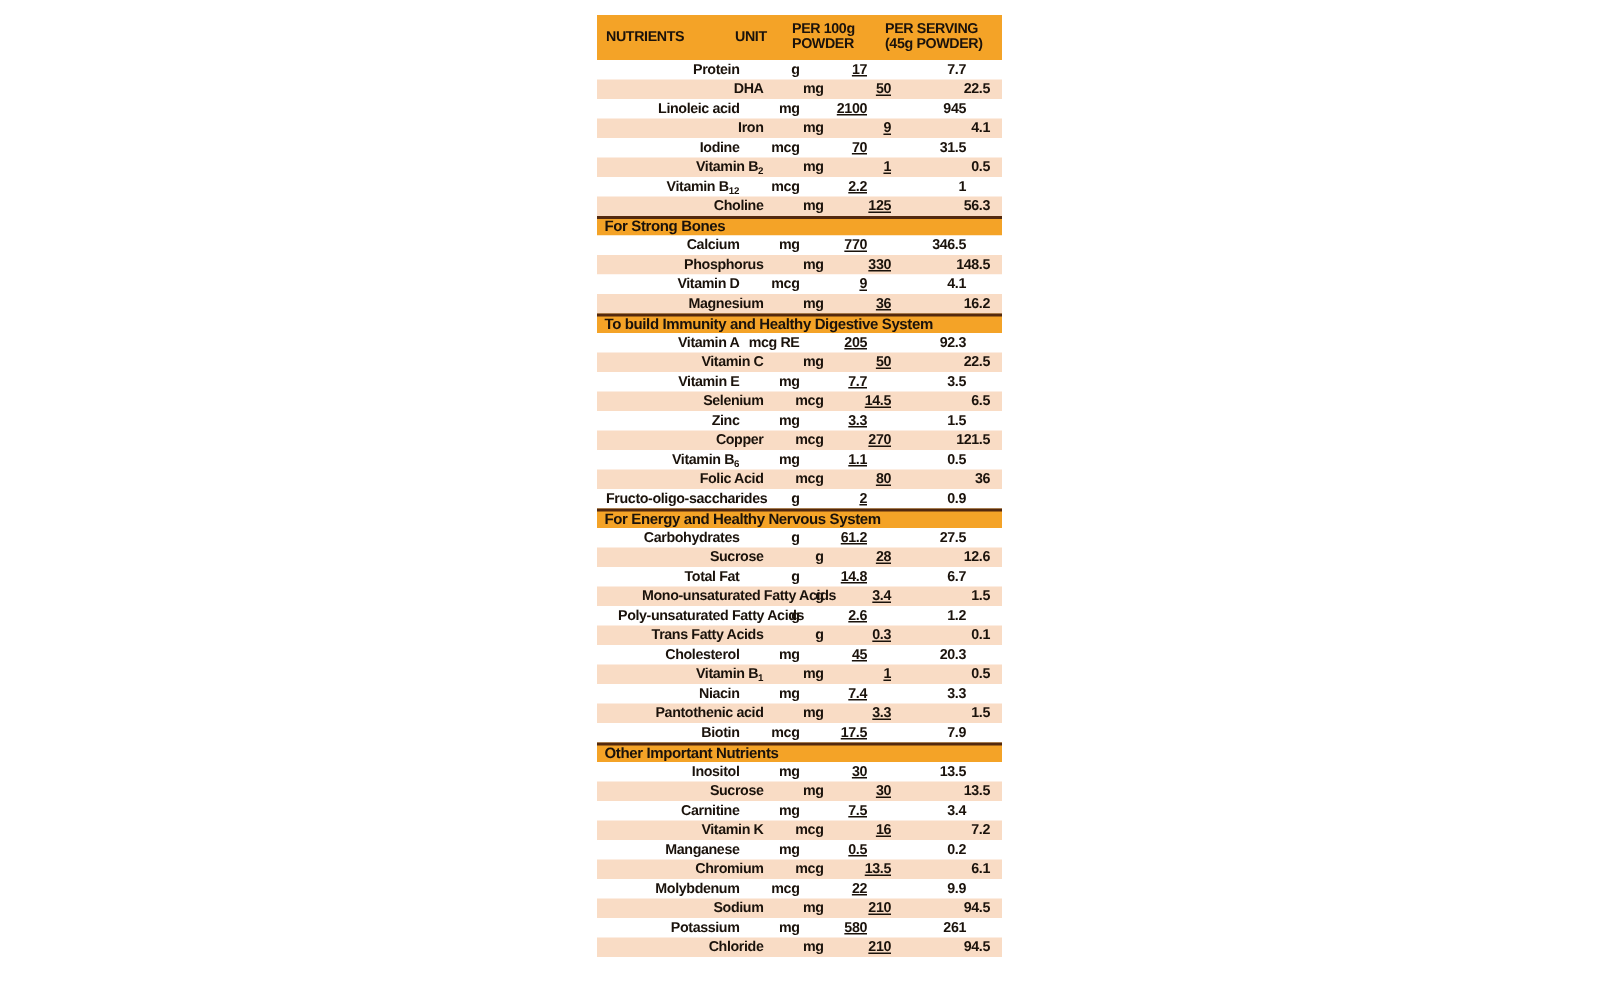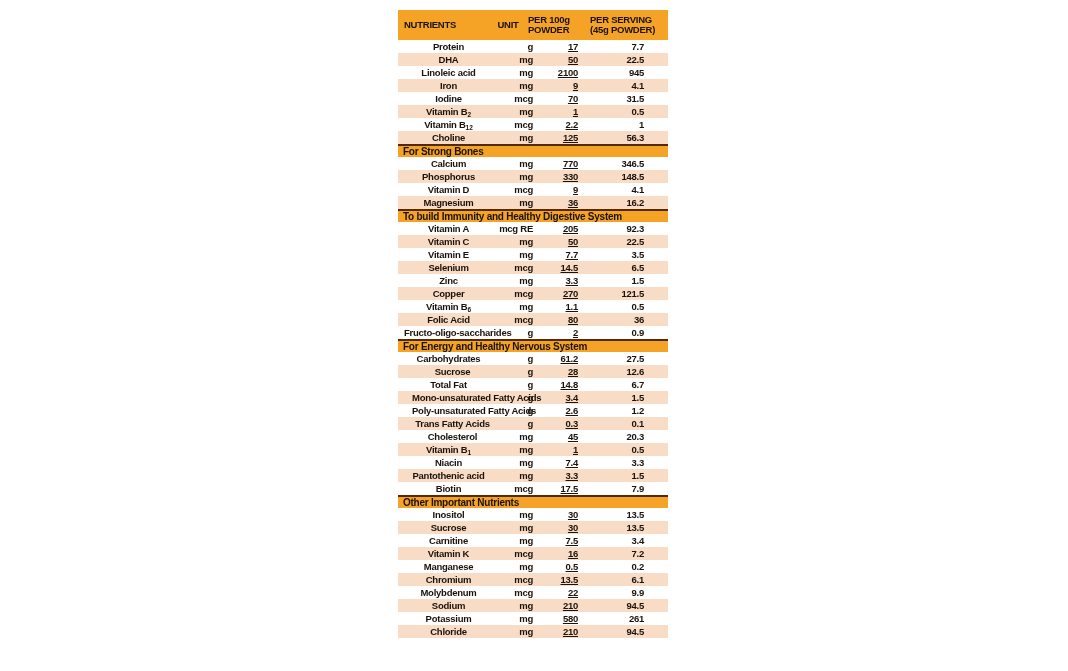--- a/index.html
+++ b/index.html
@@ -22,21 +22,21 @@
     display: grid;
     grid-template-columns: 92px 38px 62px 78px;
     height: 30px;
     background: var(--orange, #f4a327);
     align-items: center;
     font-size: 9.5px;
     line-height: 10px;
   }
   .table-header .hcell { white-space: pre-line; }
   .h-nutrients { padding-left: 6px; text-align: left; }
-  .h-unit { text-align: center; padding-right: 2px; }
+  .h-unit { text-align: left; padding-right: 2px; }
   .h-per100, .h-serving { text-align: left; }
   
   .section-row {
     height: 13px;
     line-height: 11px;
     background: var(--orange, #f4a327);
     border-top: 2px solid var(--divider, #53290e);
     font-size: 10px;
     padding-left: 5px;
     overflow: hidden;
@@ -44,23 +44,23 @@
   
   .data-row {
     display: grid;
     grid-template-columns: 95px 40px 45px 66px;
     padding-right: 24px;
     height: 13px;
     line-height: 13px;
     font-size: 9.5px;
   }
   .data-row.white { background: var(--white-row, #ffffff); }
-  .data-row.peach { background: var(--peach, #f9dcc5); }
+  .data-row.peach { background: var(--peach, #f9dcc5); padding-left: 16px; }
   .cell { overflow: visible; white-space: nowrap; }
-  .cell.name  { text-align: center; padding-left: 6px; }
+  .cell.name  { text-align: right; padding-left: 6px; }
   .data-row.indent .cell.name { padding-left: 14px; }
   .cell.unit  { text-align: right; }
   .cell.per100 { text-align: right; text-decoration: underline; }
   .cell.serving { text-align: right; }
   .sub {
     font-size: 6.5px;
     vertical-align: -2px;
     letter-spacing: 0;
   }
 </style>

